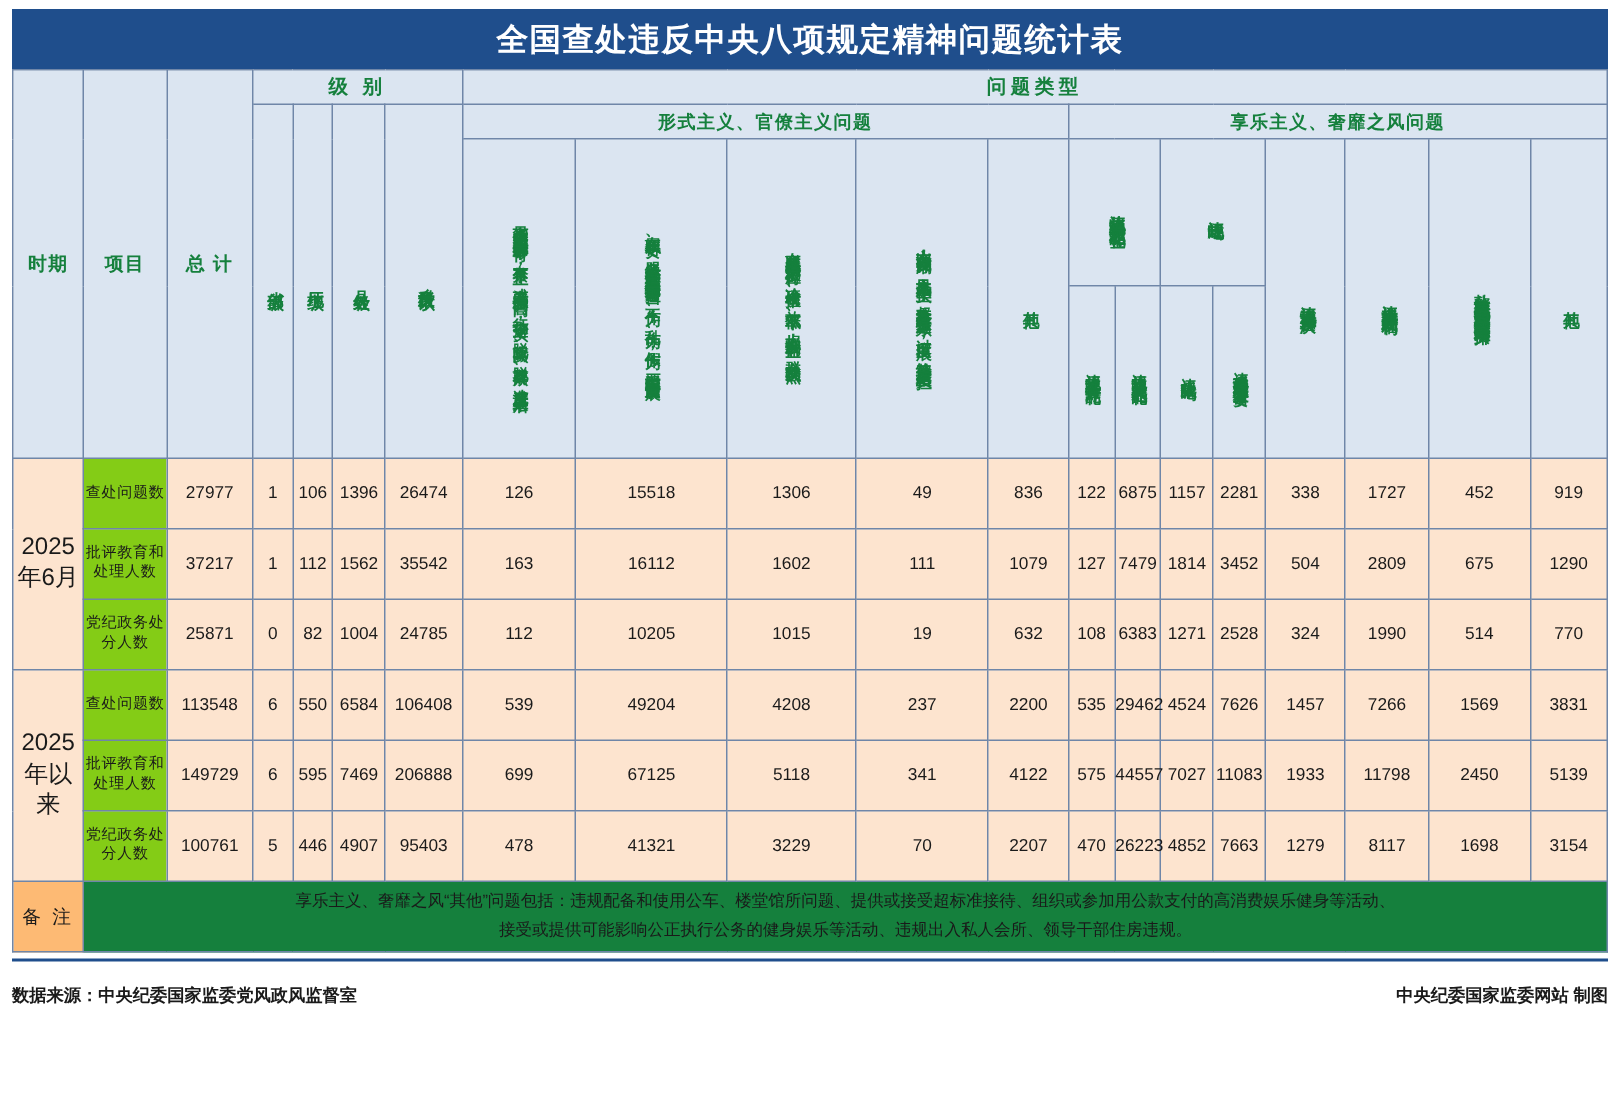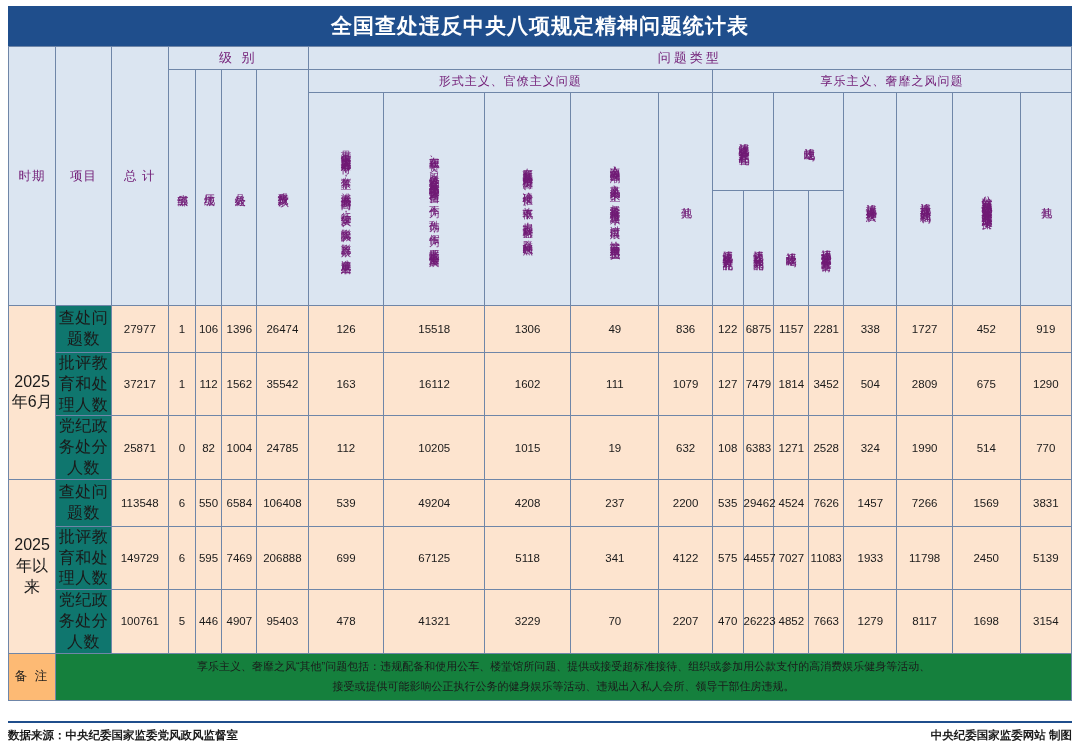--- a/index.html
+++ b/index.html
@@ -31,22 +31,22 @@
     font-size:11px;
   }
   table.main th, table.main td{
     border:1px solid #6f86a8;
     text-align:center;
     vertical-align:middle;
     padding:0;
   }
   thead th{
     background:#dbe5f1;
-    font-weight:normal;
-    color:#701a75;
+    font-weight:bold;
+    color:#15803d;
   }
   .hdr-group{font-size:13px;letter-spacing:3px;height:22px;}
   .hdr-sub{font-size:12px;letter-spacing:1px;height:22px;}
 
   
   .vtxt{
     writing-mode:vertical-rl;
     text-orientation:upright;
     letter-spacing:1px;
     line-height:1.25;
@@ -68,44 +68,45 @@
     height:46px;
     font-size:11.5px;
     color:#1a1a1a;
   }
   tbody td.period{
     background:#fde4cf;
     font-size:16px;
     line-height:1.3;
   }
   tbody td.item{
-    background:#0f766e;
-    font-size:16px;
+    background:#84cc16;
+    font-size:10px;
     line-height:1.3;
     letter-spacing:0.5px;
+    font-family:Liberation Mono, monospace;
   }
   tbody td.num{font-size:11.5px;}
 
   
   .remark-label{
     background:#fdba74;font-size:12.5px;letter-spacing:2px;
   }
   .remark-body{
     background:#15803d;
     text-align:left;
     font-size:11px;
     line-height:1.75;
     padding:6px 10px;
   }
 
   
   .footer{
-    margin-top:20px;
+    margin-top:4px;
     border-top:2px solid #1f4e8c;
-    padding-top:5px;
+    padding-top:15px;
     display:flex;justify-content:space-between;
     font-size:11.5px;font-weight:bold;color:#1a1a1a;
     width:1064px;
   }
 </style>
 </head>
 <body>
 
 <div class="page">
 

